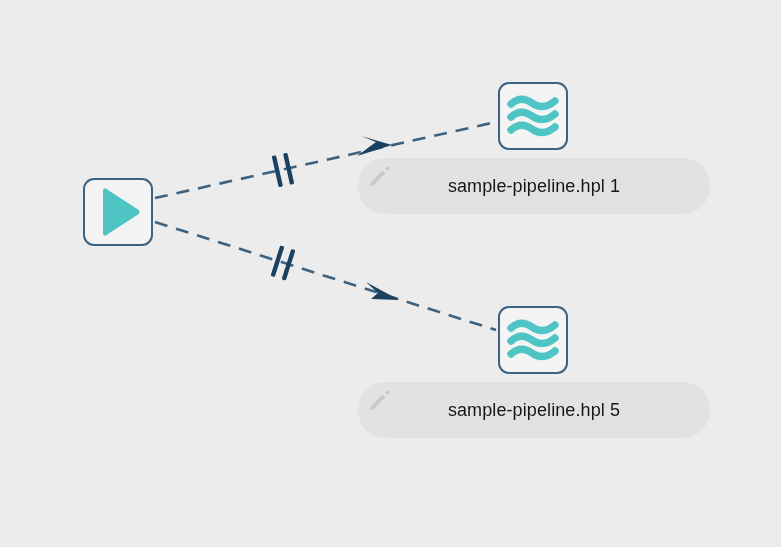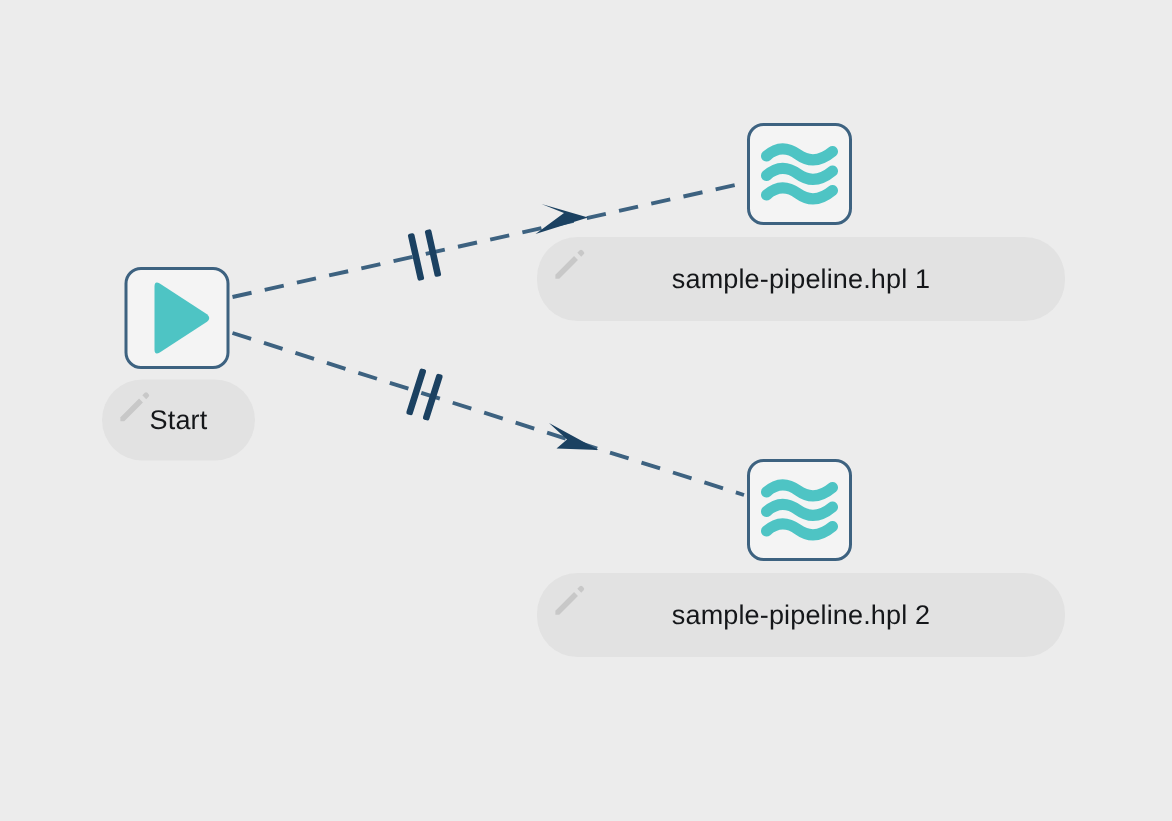--- a/index.html
+++ b/index.html
@@ -96,27 +96,20 @@
       </g>
     </g>
   </svg>
 
   <div class="node-box" style="left:83px; top:178px; width:70px; height:68px;">
     <svg width="66" height="64" viewBox="0 0 66 64">
       <path d="M 18 11 Q 18 7 21.5 9 L 53 29.5 Q 56 32 53 34.5 L 21.5 55 Q 18 57 18 53 Z" fill="#4ec4c4"></path>
     </svg>
   </div>
 
-  <div class="label-chip" style="left:68px; top:253px; width:102px; height:54px;">
-    <svg class="pencil-icon" viewBox="0 0 24 24">
-      <path d="M 3 18.6 L 3 21 L 5.4 21 L 16.9 9.5 L 14.5 7.1 Z" fill="#c3c3c3"></path>
-      <path d="M 18.9 7.5 L 20.4 6 Q 21.2 5.2 20.4 4.4 L 19.6 3.6 Q 18.8 2.8 18 3.6 L 16.5 5.1 Z" fill="#c3c3c3"></path>
-    </svg>
-    <span class="chip-text">Start</span>
-  </div>
 
   <div class="node-box" style="left:498px; top:82px; width:70px; height:68px;">
     <svg width="66" height="64" viewBox="0 0 66 64">
       <g fill="none" stroke="#4ec4c4" stroke-width="7.4" stroke-linecap="round">
         <path d="M 11 20 Q 21 11 32 19 Q 43 27 55 17"></path>
         <path d="M 11 33 Q 21 24 32 32 Q 43 40 55 30"></path>
         <path d="M 11 46 Q 21 37 32 45 Q 43 53 55 43"></path>
       </g>
     </svg>
   </div>
@@ -137,16 +130,16 @@
         <path d="M 11 46 Q 21 37 32 45 Q 43 53 55 43"></path>
       </g>
     </svg>
   </div>
 
   <div class="label-chip" style="left:358px; top:382px; width:352px; height:56px;">
     <svg class="pencil-icon" viewBox="0 0 24 24">
       <path d="M 3 18.6 L 3 21 L 5.4 21 L 16.9 9.5 L 14.5 7.1 Z" fill="#c3c3c3"></path>
       <path d="M 18.9 7.5 L 20.4 6 Q 21.2 5.2 20.4 4.4 L 19.6 3.6 Q 18.8 2.8 18 3.6 L 16.5 5.1 Z" fill="#c3c3c3"></path>
     </svg>
-    <span class="chip-text">sample-pipeline.hpl 2</span>
+    <span class="chip-text">sample-pipeline.hpl 5</span>
   </div>
 
 </div>
 
 </body></html>

